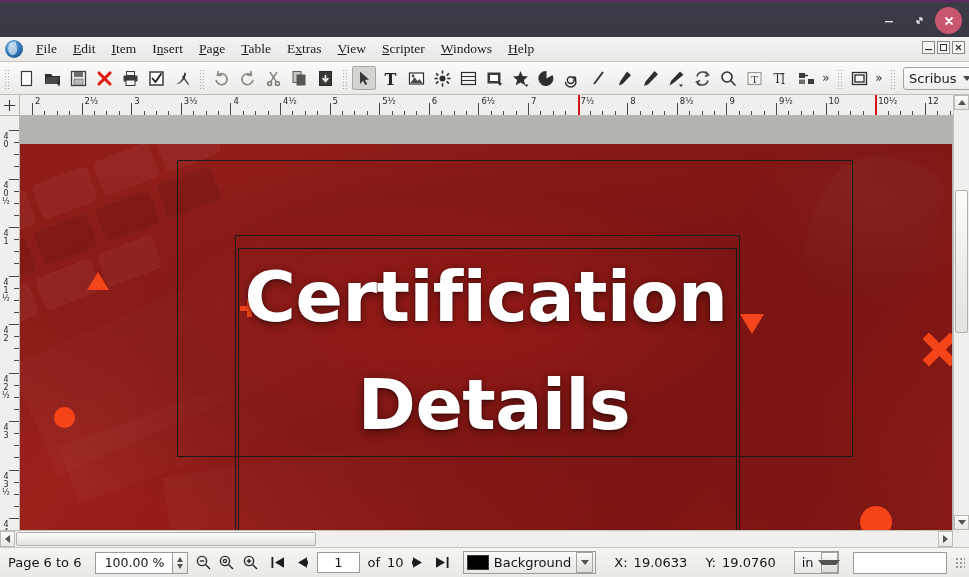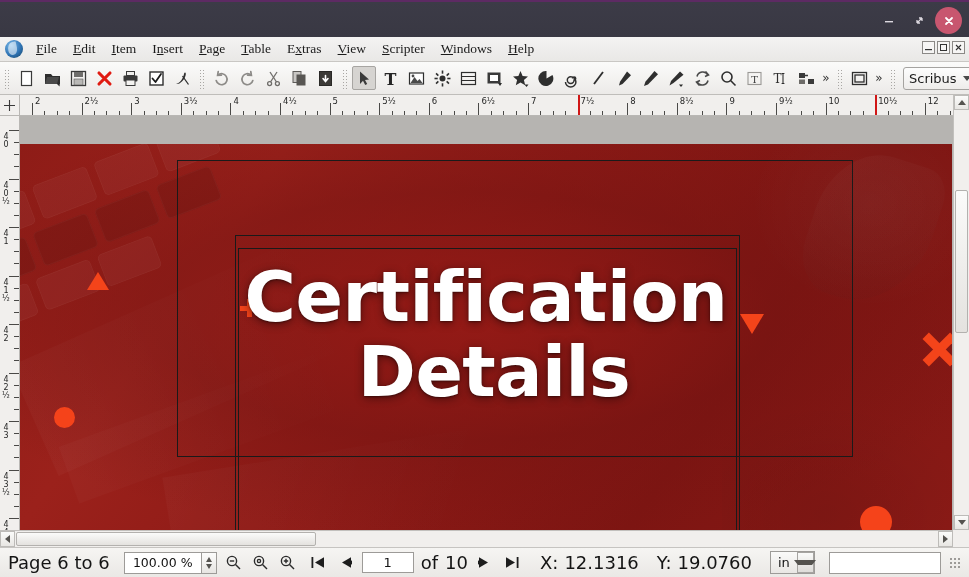--- a/index.html
+++ b/index.html
@@ -199,21 +199,21 @@
   }
 
   
   .statusbar {
     position: absolute; left: 0; bottom: 0; width: 969px; height: 30px;
     background: linear-gradient(#f6f5f3, #eae8e5);
     border-top: 1px solid #c6c4c1;
     display: flex; align-items: center; padding: 0 4px; gap: 6px;
     font-size: 12.5px; color: #141414;
   }
-  .sb-text { white-space: nowrap; font-size: 18px; }
+  .sb-text { white-space: nowrap; font-size: 13px; }
   .zoom-box {
     width: 78px; height: 22px; border: 1px solid #9d9b98; background: #fff;
     display: flex; align-items: center; justify-content: center;
     font-size: 12.5px; color: #111;
   }
   .spin {
     width: 15px; height: 22px; border: 1px solid #9d9b98; border-left: none;
     background: linear-gradient(#fcfcfb, #e7e5e2);
     display: flex; flex-direction: column; align-items: center; justify-content: center; gap: 2px;
     cursor: pointer;
@@ -716,21 +716,21 @@
       </div>
       <div class="deco tri-dn" style="left:720px;top:170px;"></div>
       <div class="deco xmark" style="position:absolute;left:902px;top:188px;width:35px;height:35px;">
         <i style="position:absolute;left:13px;top:-2px;width:9px;height:39px;background:#f4441a;transform:rotate(45deg);"></i>
         <i style="position:absolute;left:13px;top:-2px;width:9px;height:39px;background:#f4441a;transform:rotate(-45deg);"></i>
       </div>
       <div class="deco dot" style="left:840px;top:362px;width:32px;height:32px;"></div>
 
       <div class="title-block" style="top:118px;">
         <div class="line1">Certification</div>
-        <div class="line2" style="margin-top:5px;padding-left:16px;">Details</div>
+        <div class="line2" style="margin-top:38px;padding-left:16px;">Details</div>
       </div>
 
       <div class="frame" style="left:157px;top:16px;width:676px;height:297px;"></div>
       <div class="frame" style="left:215px;top:91px;width:505px;height:320px;"></div>
       <div class="frame" style="left:218px;top:104px;width:499px;height:307px;"></div>
     </div>
   </div>
 
   <div class="vsb">
     <div class="sb-thumb" style="left:1px;top:95px;width:13px;height:143px;"></div>
@@ -807,23 +807,30 @@
           <rect x="2" y="5.6" width="6" height="3.8" fill="#1d1d1d"></rect>
         </svg>
     </div>
     <div class="icon-btn">
       <svg width="17" height="15" viewBox="0 0 17 15">
           <path d="M3 2.2 L12 7.5 L3 12.8 Z" fill="#1d1d1d"></path>
           <rect x="13.7" y="2" width="1.8" height="11" fill="#1d1d1d"></rect>
         </svg>
     </div>
 
+    <div class="layer-sel" style="margin-left:6px;">
+      <span class="swatch"></span>
+      <span class="sb-text">Background</span>
+      <span class="sel-caret">
+          <span class="arr arr-dn"></span>
+        </span>
+    </div>
 
     <span class="sb-text" style="margin-left:12px;">X:</span>
-    <span class="sb-text">12.1316</span>
+    <span class="sb-text">19.0633</span>
     <span class="sb-text" style="margin-left:12px;">Y:</span>
     <span class="sb-text">19.0760</span>
 
     <div class="unit-sel" style="margin-left:12px;">
       <span>in</span>
       <span class="sel-caret">
           <span class="arr arr-dn"></span>
         </span>
     </div>
 

